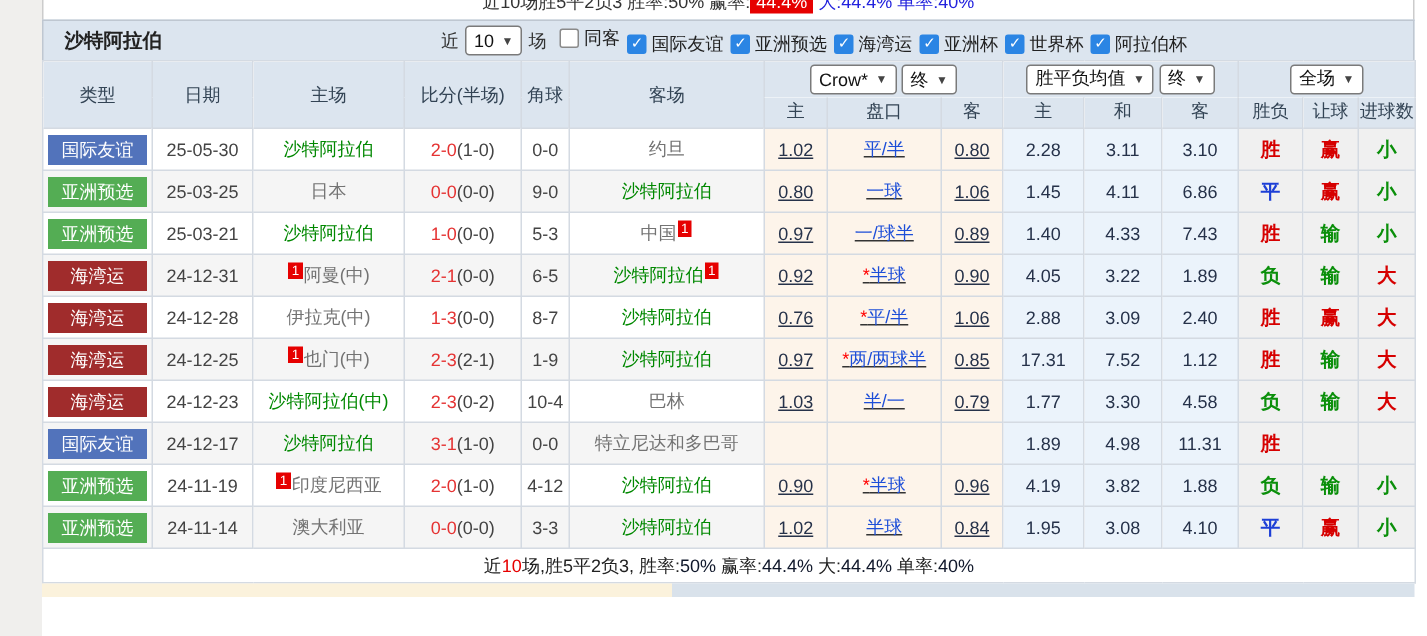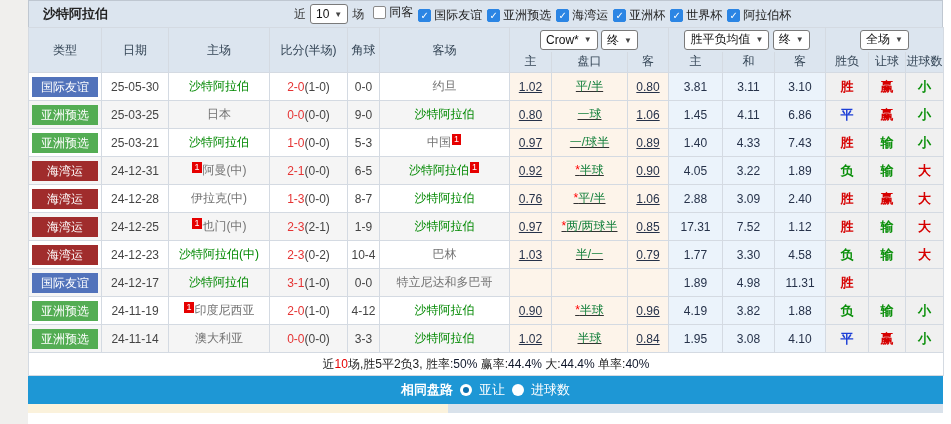--- a/index.html
+++ b/index.html
@@ -69,21 +69,21 @@
   .badge.gulf { background: #a02c2c; }
   .team { color: #737373; }
   .team.green { color: #008800; }
   .ft { color: #e53333; }
   .ht { color: #444; }
   .card {
     display: inline-block; background: #e60000; color: #fff; font-size: 9px;
     line-height: 11px; height: 11px; padding: 0 2px; vertical-align: 4px; margin: 0 1px;
   }
   .star { color: #ff0000; }
-  .hcp-name { color: #15803d; }
+  .hcp-name { color: #1d4ed8; }
   .c-r { color: #d60000; } .c-b { color: #1d3fd6; } .c-g { color: #0a8f0a; }
 
   tr.summary { height: 23px; }
   tr.summary td { background: #fff; color: #222; }
   .sum-red { color: #e60000; } .sum-blue { color: #0f172a; }
 
   
   .blue-bar {
     height: 28px; background: #1e97d5; color: #fff;
     display: flex; align-items: center; justify-content: center; gap: 7px;
@@ -102,20 +102,25 @@
   .bs-left { width: 420px; background: #fbf2dc; }
   .bs-right { flex: 1; background: #d9e2eb; }
 </style>
 </head>
 <body>
 
 <div class="gutter"></div>
 
 <div class="main">
 
+  <div class="top-strip">
+    <div class="top-strip-inner">
+      <span>近10场胜5平2负3 胜率:50% 赢率:</span><span class="strip-badge">44.4%</span><span class="blue"> 大:44.4% 单率:40%</span>
+    </div>
+  </div>
 
   <div class="title-bar">
     <span class="team-title">沙特阿拉伯</span>
     <div class="filters">
       <span>近</span>
       <span class="select">
         <span>10</span>
         <span class="arr">▼</span>
       </span>
       <span>场</span>
@@ -192,21 +197,21 @@
         <tr class="mrow">
     <td class="neutral"><span class="badge friendly">国际友谊</span></td>
     <td class="neutral f-date">25-05-30</td>
     <td class="neutral"><span class="team f-hname green">沙特阿拉伯</span></td>
     <td class="neutral"><span class="ft f-ft">2-0</span><span class="ht f-ht">(1-0)</span></td>
     <td class="neutral f-corner">0-0</td>
     <td class="neutral"><span class="team f-aname">约旦</span></td>
     <td class="hcp oddnum f-h">1.02</td>
     <td class="hcp"><span class="hcp-name f-hcp">平/半</span></td>
     <td class="hcp oddnum f-a">0.80</td>
-    <td class="oddsbg oddnum f-w">3.81</td>
+    <td class="oddsbg oddnum f-w">2.28</td>
     <td class="oddsbg oddnum f-d">3.11</td>
     <td class="oddsbg oddnum f-l">3.10</td>
     <td class="res f-r0 c-r">胜</td>
     <td class="res f-r1 c-r">赢</td>
     <td class="res f-r2 c-g">小</td>
   </tr>
         <tr class="mrow">
     <td class="neutral"><span class="badge asian">亚洲预选</span></td>
     <td class="neutral f-date">25-03-25</td>
     <td class="neutral"><span class="team f-hname">日本</span></td>
@@ -362,28 +367,19 @@
       </tbody>
     <tbody>
       <tr class="summary">
         <td colspan="15">
           <span>近</span><span class="sum-red">10</span><span>场,胜5平2负3, 胜率:</span><span class="sum-blue">50%</span><span> 赢率:</span><span class="sum-blue">44.4%</span><span> 大:</span><span class="sum-blue">44.4%</span><span> 单率:</span><span class="sum-blue">40%</span>
         </td>
       </tr>
     </tbody>
   </table>
 
-  <div class="blue-bar">
-    <span class="bar-title">相同盘路</span>
-    <span class="radio sel">
-        <span class="dot"></span>
-      </span>
-    <span class="bar-label">亚让</span>
-    <span class="radio"></span>
-    <span class="bar-label">进球数</span>
-  </div>
 
   <div class="bottom-strips">
     <div class="bs-left"></div>
     <div class="bs-right"></div>
   </div>
 
 </div>
 
 </body></html>

